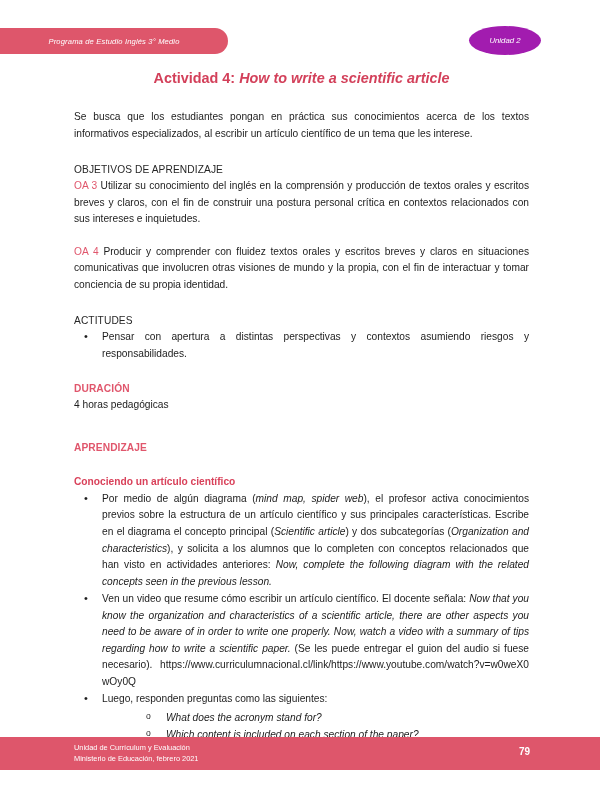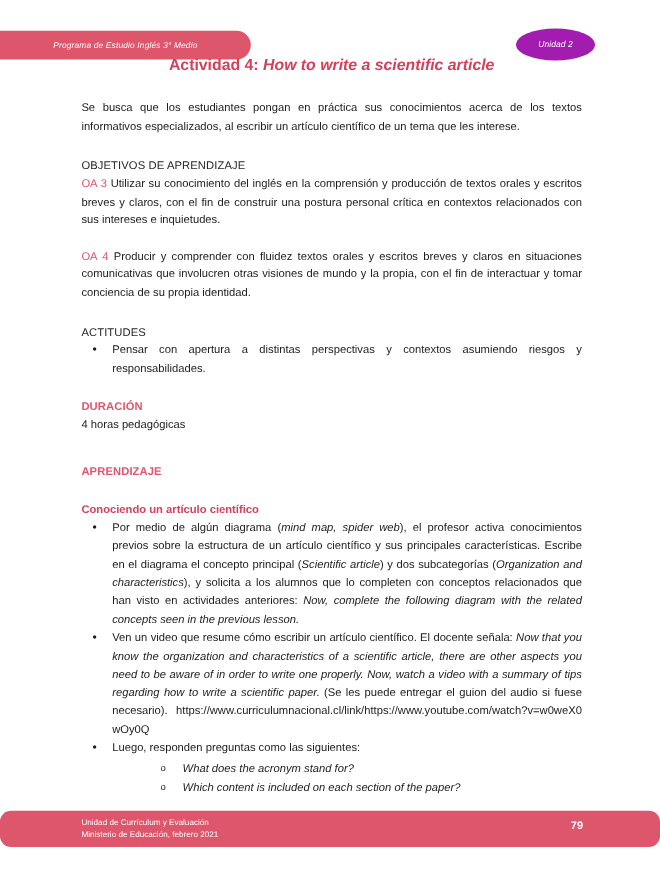--- a/index.html
+++ b/index.html
@@ -70,21 +70,21 @@
   .unit-badge-label {
     color: #ffffff;
     font-size: 7.8px;
     white-space: nowrap;
   }
 
   
   .content {
     position: absolute;
     left: 74px;
-    top: 52px;
+    top: 70px;
     width: 455px;
   }
 
   .doc-title {
     text-align: center;
     color: #D3405A;
     font-size: 14.4px;
     font-weight: bold;
     margin: 0 0 22px 0;
     line-height: 1.2;
@@ -185,21 +185,20 @@
   }
 
   
   .footer-bar {
     position: absolute;
     left: 0;
     bottom: 30px;
     width: 600px;
     height: 33px;
     background: #DE566B;
-    border-radius: 10px;
   }
   .footer-text {
     position: absolute;
     left: 74px;
     top: 5px;
     color: #ffffff;
     font-size: 7.4px;
     line-height: 1.55;
   }
   .footer-page {

